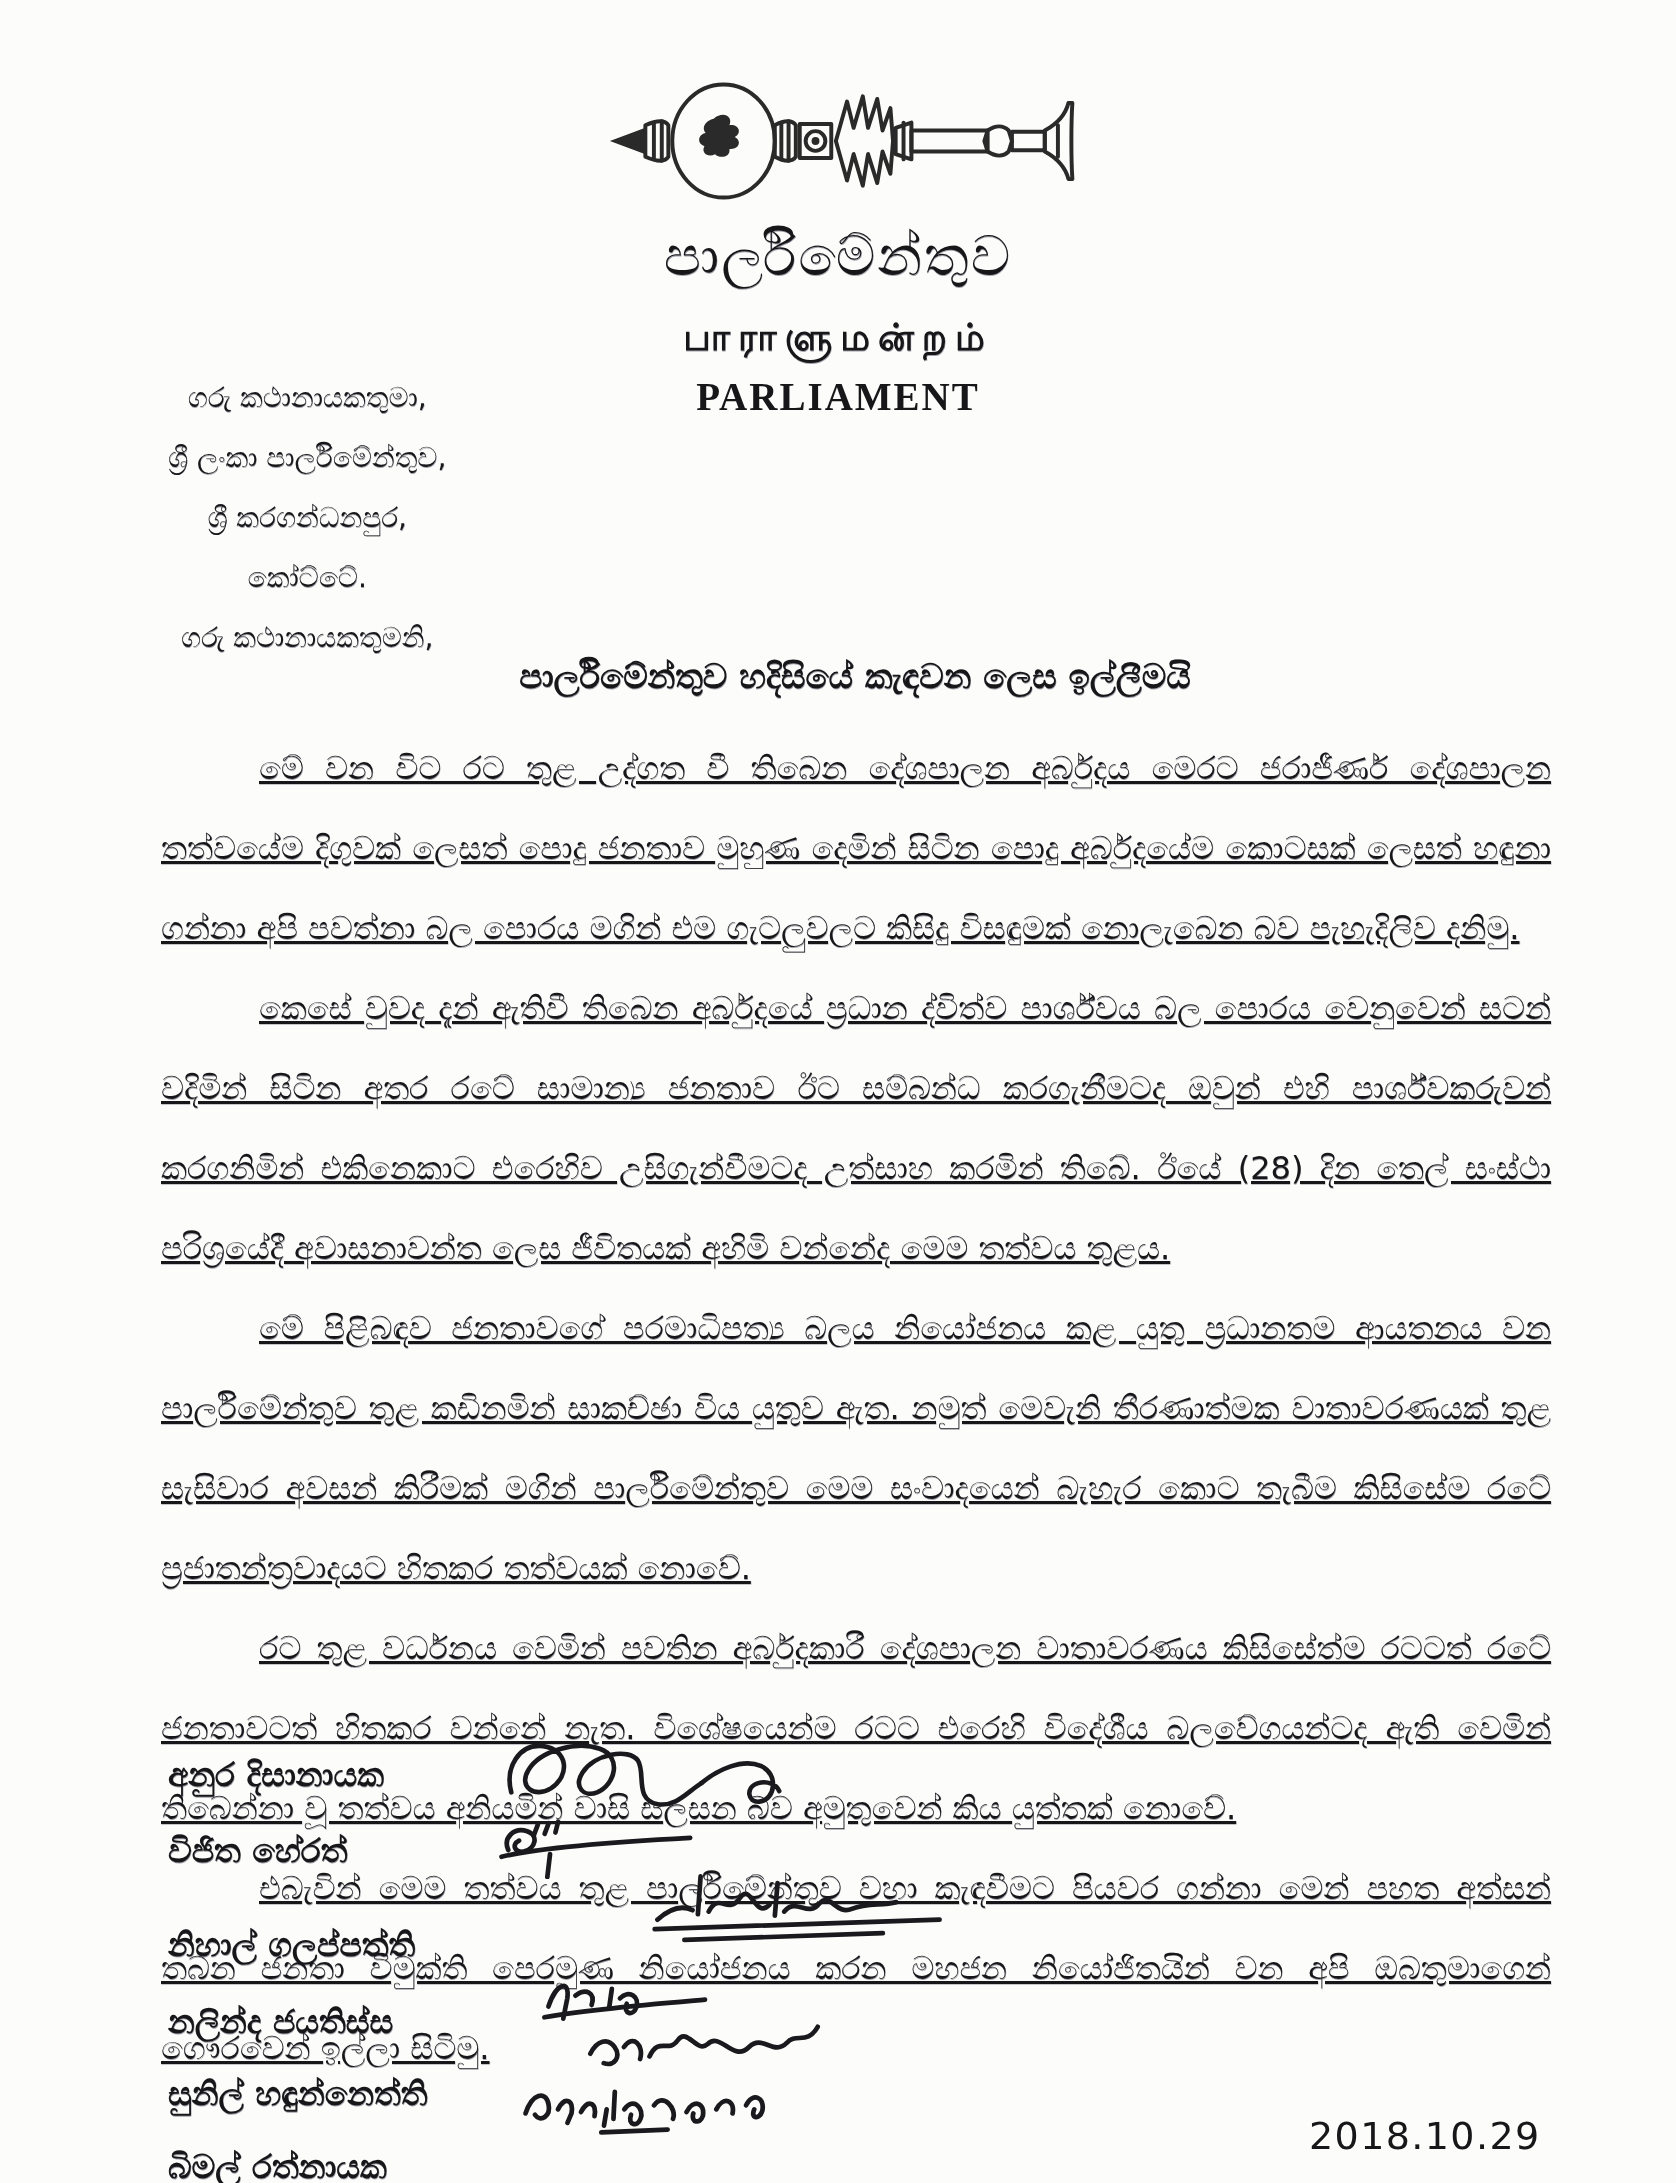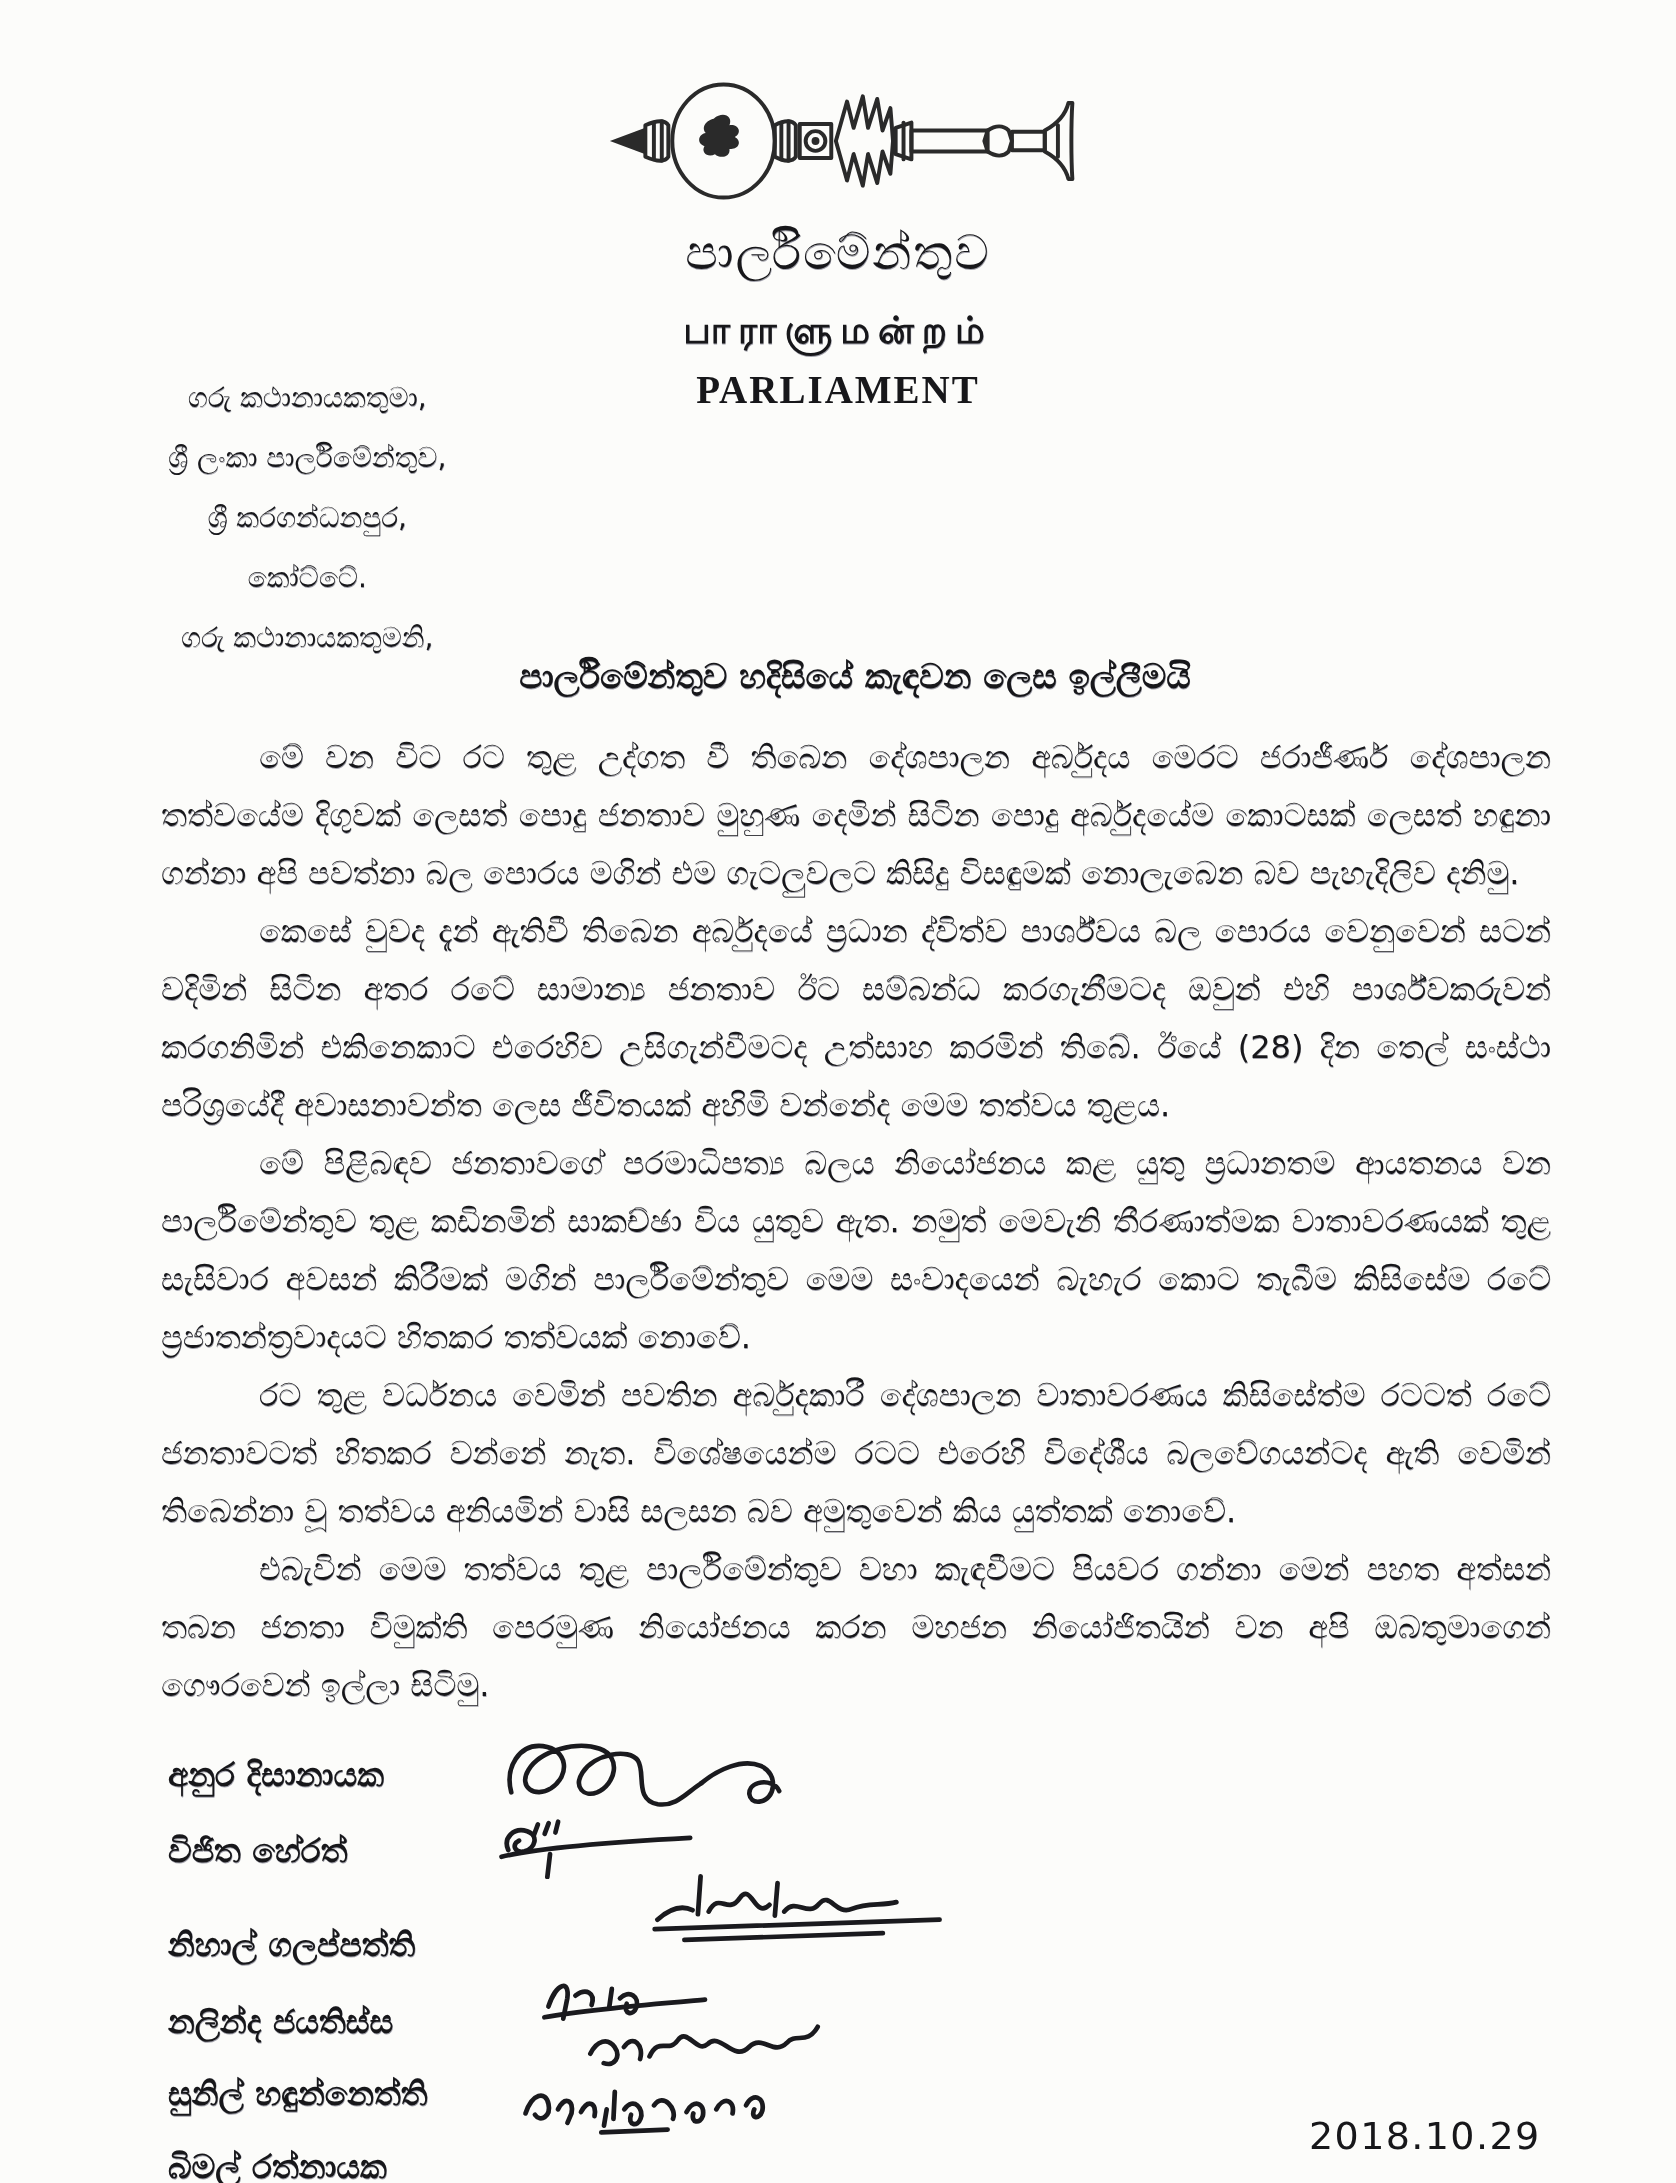--- a/index.html
+++ b/index.html
@@ -6,36 +6,36 @@
   .page {
     position:relative; width:1676px; height:2183px;
     background:#fcfcfa; color:#17171a; overflow:hidden;
     font-family:"DejaVu Sans","Liberation Sans",sans-serif;
   }
   .scan-text { text-shadow:0.4px 0.6px 0.4px rgba(22,22,50,0.40); }
 
   
   .letterhead { position:absolute; top:61px; left:0; width:100%; text-align:center; }
   .mace { width:473px; height:160px; display:block; margin:0 auto; }
-  .title-si { font-size:48px; letter-spacing:2px; margin-top:2.7px; }
+  .title-si { font-size:55px; letter-spacing:2px; margin-top:2.7px; }
   .title-ta { font-size:37px; letter-spacing:8px; margin-top:27px;font-weight:bold; }
   .title-en { font-family:"Liberation Serif","DejaVu Serif",serif; font-weight:bold;
               font-size:39px; letter-spacing:2px; margin-top:10px; }
 
   
   .address { position:absolute; left:168px; top:368px; font-size:28px; line-height:60px;text-align:center; }
 
   
   .subject { position:absolute; top:656px; left:0; width:100%; text-align:center;
              font-size:34px; font-weight:bold;padding-left:17px; }
 
   
   .body-text { position:absolute; left:161px; top:728px; width:1390px; }
-  .body-text p { margin:0; font-size:32px; line-height:58px; text-align:justify;
-                 text-indent:98px; }
+  .body-text p { margin:0; font-size:32px; line-height:80px; text-align:justify;
+                 text-indent:98px;text-decoration:underline; }
 
   
   .sign-block { position:absolute; left:168px; top:1728px; width:1014px; height:455px;font-weight:bold; }
   .sig-name { position:absolute; left:0; font-size:33px; white-space:nowrap; }
   .sig { position:absolute; }
   .sig path { fill:none; stroke:#1a1a1e; stroke-width:7; stroke-linecap:round; stroke-linejoin:round; }
 
   
   .date { position:absolute; left:1309px; top:2114px; font-size:38px; letter-spacing:1.4px;text-align:center; }
 

